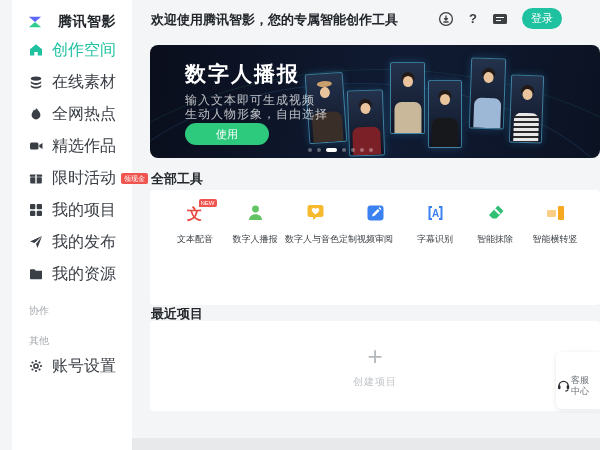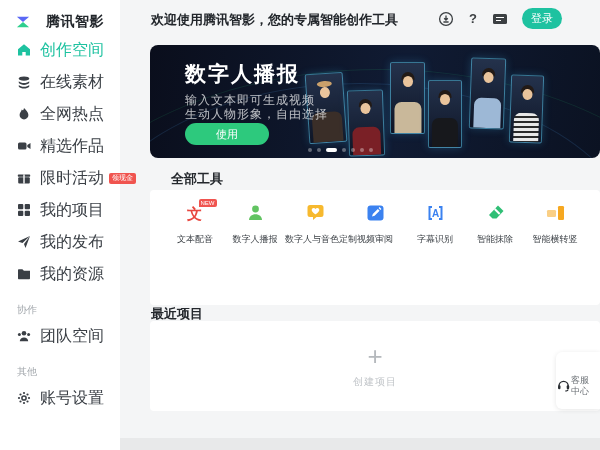--- a/index.html
+++ b/index.html
@@ -1,19 +1,19 @@
 <!DOCTYPE html>
 <html><head>
 <meta charset="utf-8">
 <style>
   html,body{margin:0;padding:0;width:600px;height:450px;overflow:hidden;
     font-family:"Liberation Sans","DejaVu Sans",sans-serif;background:#f4f5f6;position:relative;}
   *{box-sizing:border-box;}
   
-  .sidebar{position:absolute;left:0;top:0;width:120px;height:450px;background:#fff;z-index:6;font-family:Liberation Mono, monospace;}
+  .sidebar{position:absolute;left:12px;top:0;width:120px;height:450px;background:#fff;z-index:6;}
   .logo{display:flex;align-items:center;gap:7px;padding:12px 0 0 16px;height:32px;}
   .logo-name{font-size:14px;font-weight:bold;color:#22262b;letter-spacing:.5px;}
   .nav{margin-top:2px;}
   .nav-item{display:flex;align-items:center;height:32px;padding-left:17px;cursor:pointer;color:#3a3f45;}
   .nav-ic{width:14px;height:14px;display:inline-flex;margin-right:9px;flex:none;}
   .nav-ic svg{width:14px;height:14px;display:block;}
   .nav-label{font-size:16px;white-space:nowrap;}
   .nav-sec{margin-top:12px;height:18px;line-height:18px;padding-left:17px;font-size:10px;color:#a3a8ad;}
   .badge{margin-left:5px;font-size:7px;line-height:11px;height:11px;padding:0 3px;border-radius:2px;color:#fff;white-space:nowrap;}
   
@@ -41,21 +41,21 @@
     background:linear-gradient(180deg,#24324c 0%,#0e1526 100%);box-shadow:0 0 9px rgba(70,190,255,.22);overflow:hidden;}
   .hair{position:absolute;top:13%;left:50%;transform:translateX(-50%);width:13px;height:8px;border-radius:7px 7px 0 0;background:#221a16;}
   .head{position:absolute;top:19%;left:50%;transform:translateX(-50%);width:10px;height:11px;border-radius:50%;background:#e9c49c;}
   .hat{position:absolute;top:10%;left:50%;transform:translateX(-50%);width:15px;height:6px;border-radius:50%;background:#c9a06b;}
   .torso{position:absolute;bottom:0;left:50%;transform:translateX(-50%);width:82%;height:44%;border-radius:7px 7px 0 0;}
   .t1{background:#3a2e28;} .t2{background:#7a2026;} .t3{background:#c9b89a;}
   .t4{background:#17181c;} .t5{background:#9db8d6;}
   .t6{background:repeating-linear-gradient(180deg,#e8e8e8 0 3px,#2a2a2a 3px 5px);}
   
   .sec-title{position:absolute;font-size:13px;font-weight:bold;color:#24282d;}
-  .tools-title{left:151px;top:170px;margin-left:20px;} .recent-title{left:151px;top:305px;}
+  .tools-title{left:151px;top:170px;} .recent-title{left:151px;top:305px;}
   .card{position:absolute;background:#fff;border-radius:4px;}
   .tools-card{left:150px;top:190px;width:450px;height:115px;overflow:hidden;}
   .tools-grid{display:flex;flex-wrap:wrap;padding:13px 0 0 15px;}
   .tool{width:60px;margin-bottom:12px;text-align:center;cursor:pointer;position:relative;}
   .tool-ic{display:inline-flex;height:20px;position:relative;}
   .tool-ic svg{width:21px;height:20px;display:block;}
   .tool-label{display:block;margin-top:6px;font-size:9px;color:#3e4348;white-space:nowrap;}
   .tool-badge{position:absolute;top:-4px;left:14px;font-size:6px;line-height:8px;padding:0 2px;border-radius:2px 2px 2px 0;color:#fff;}
   .recent-card{left:150px;top:321px;width:450px;height:90px;display:flex;align-items:center;justify-content:center;}
   .create{display:flex;flex-direction:column;align-items:center;cursor:pointer;}
@@ -151,31 +151,20 @@
     <div class="nav-item">
       <span class="nav-ic">
           <svg viewBox="0 0 14 14" fill="currentColor">
             <path d="M1 3.2c0-.6.4-1 1-1h3.4l1.5 1.6H13v7.4c0 .6-.4 1-1 1H2c-.6 0-1-.4-1-1z"></path>
           </svg>
         </span>
       <span class="nav-label">我的资源</span>
     </div>
 
     <div class="nav-sec">协作</div>
-    <div class="nav-item">
-      <span class="nav-ic">
-          <svg viewBox="0 0 14 14" fill="currentColor">
-            <circle cx="7" cy="4.2" r="2.3"></circle>
-            <path d="M2.8 12.2c0-2.3 1.9-3.8 4.2-3.8s4.2 1.5 4.2 3.8z"></path>
-            <circle cx="2.4" cy="5.6" r="1.5"></circle>
-            <circle cx="11.6" cy="5.6" r="1.5"></circle>
-          </svg>
-        </span>
-      <span class="nav-label">团队空间</span>
-    </div>
 
     <div class="nav-sec">其他</div>
     <div class="nav-item">
       <span class="nav-ic">
           <svg viewBox="0 0 14 14" fill="currentColor">
             <circle cx="7" cy="7" r="2.1" fill="none" stroke="currentColor" stroke-width="1.5"></circle>
             <circle cx="12" cy="7" r="1.1"></circle>
             <circle cx="10.5" cy="10.5" r="1.1"></circle>
             <circle cx="7" cy="12" r="1.1"></circle>
             <circle cx="3.5" cy="10.5" r="1.1"></circle>

